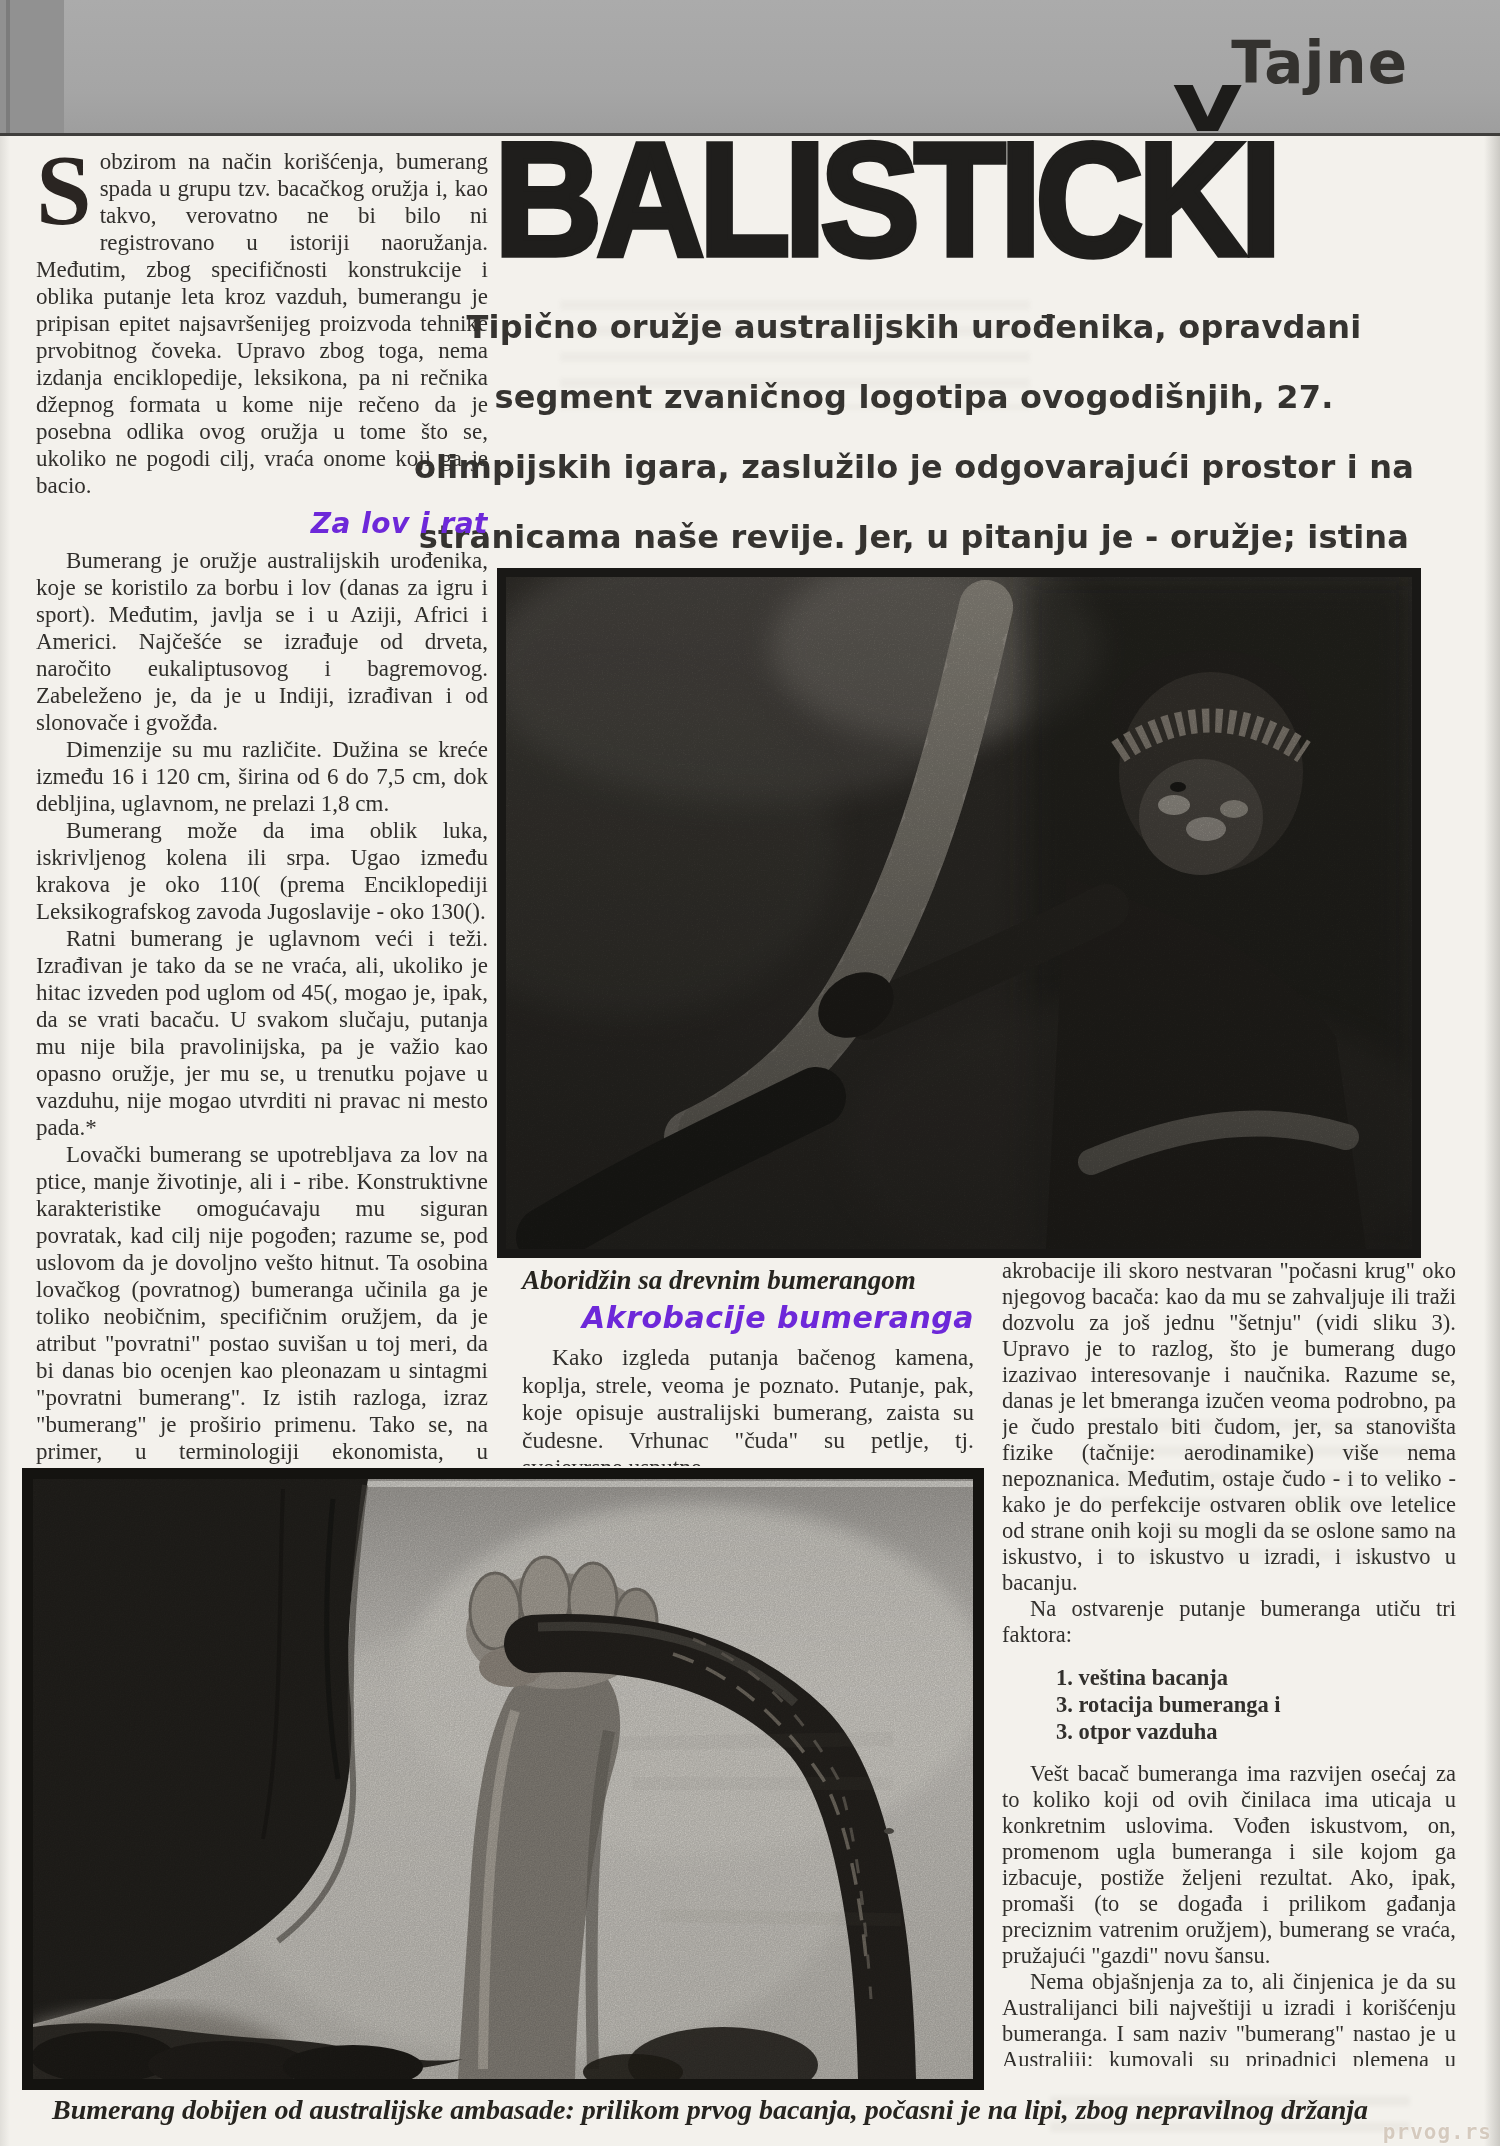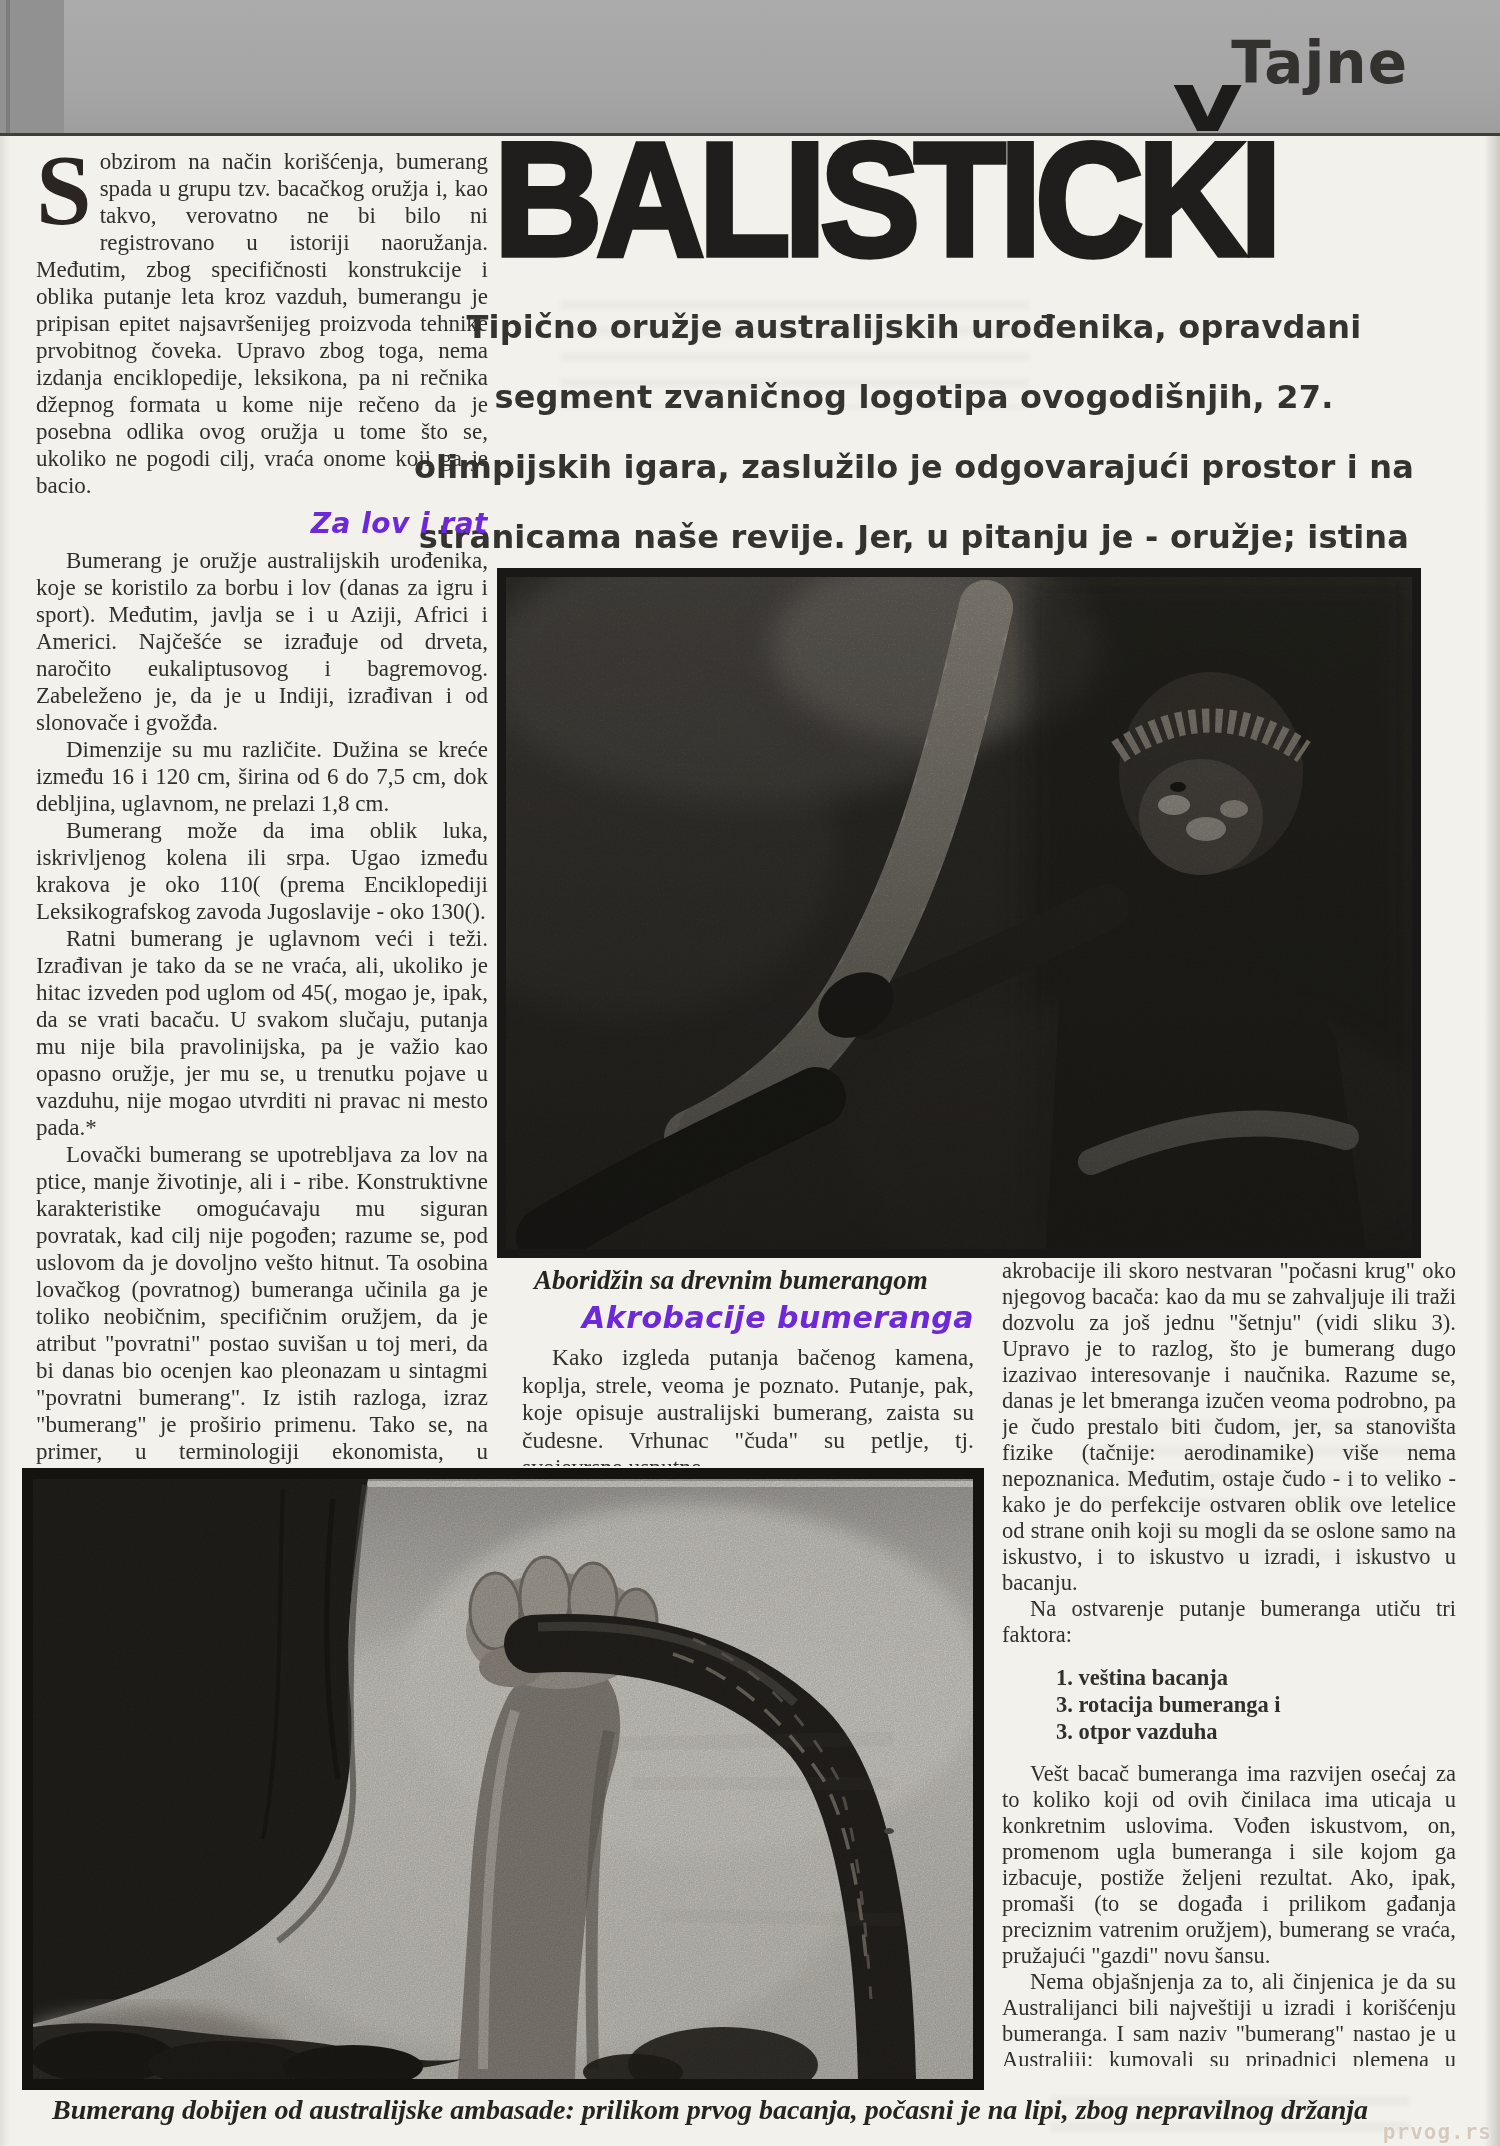--- a/index.html
+++ b/index.html
@@ -74,21 +74,21 @@
   
   .photo{position:absolute;box-sizing:border-box;background:#2e2c29;}
   .photo svg{display:block;width:100%;height:100%;}
   .photo1{left:497px;top:568px;width:924px;height:690px;border:9px solid #191816;}
   .photo2{left:22px;top:1468px;width:962px;height:622px;border:11px solid #141310;
     box-shadow:inset 0 3px 0 rgba(233,231,225,.55);}
   .caption{
     font-family:"Liberation Serif", serif;font-weight:bold;font-style:italic;
     color:#26241f;
   }
-  .caption1{position:absolute;left:522px;top:1264px;width:720px;font-size:27px;line-height:32px;margin-left:12px;}
+  .caption1{position:absolute;left:522px;top:1264px;width:720px;font-size:27px;line-height:32px;}
   .caption2{position:absolute;left:52px;top:2092px;width:1368px;font-size:28px;line-height:35px;}
   
   .edge-right{position:absolute;right:0;top:133px;width:16px;height:2013px;
     background:linear-gradient(270deg,rgba(60,58,52,.22),rgba(60,58,52,0));}
   .edge-left{position:absolute;left:0;top:133px;width:10px;height:2013px;
     background:linear-gradient(90deg,rgba(60,58,52,.10),rgba(60,58,52,0));}
   .bleed{position:absolute;pointer-events:none;filter:blur(2px);opacity:.10;
     background:repeating-linear-gradient(180deg,rgba(105,100,88,.8) 0 10px,transparent 10px 26px);}
   .bleed-a{left:1100px;top:1420px;width:330px;height:150px;opacity:.06;}
   .bleed-b{left:560px;top:300px;width:470px;height:110px;opacity:.05;}

